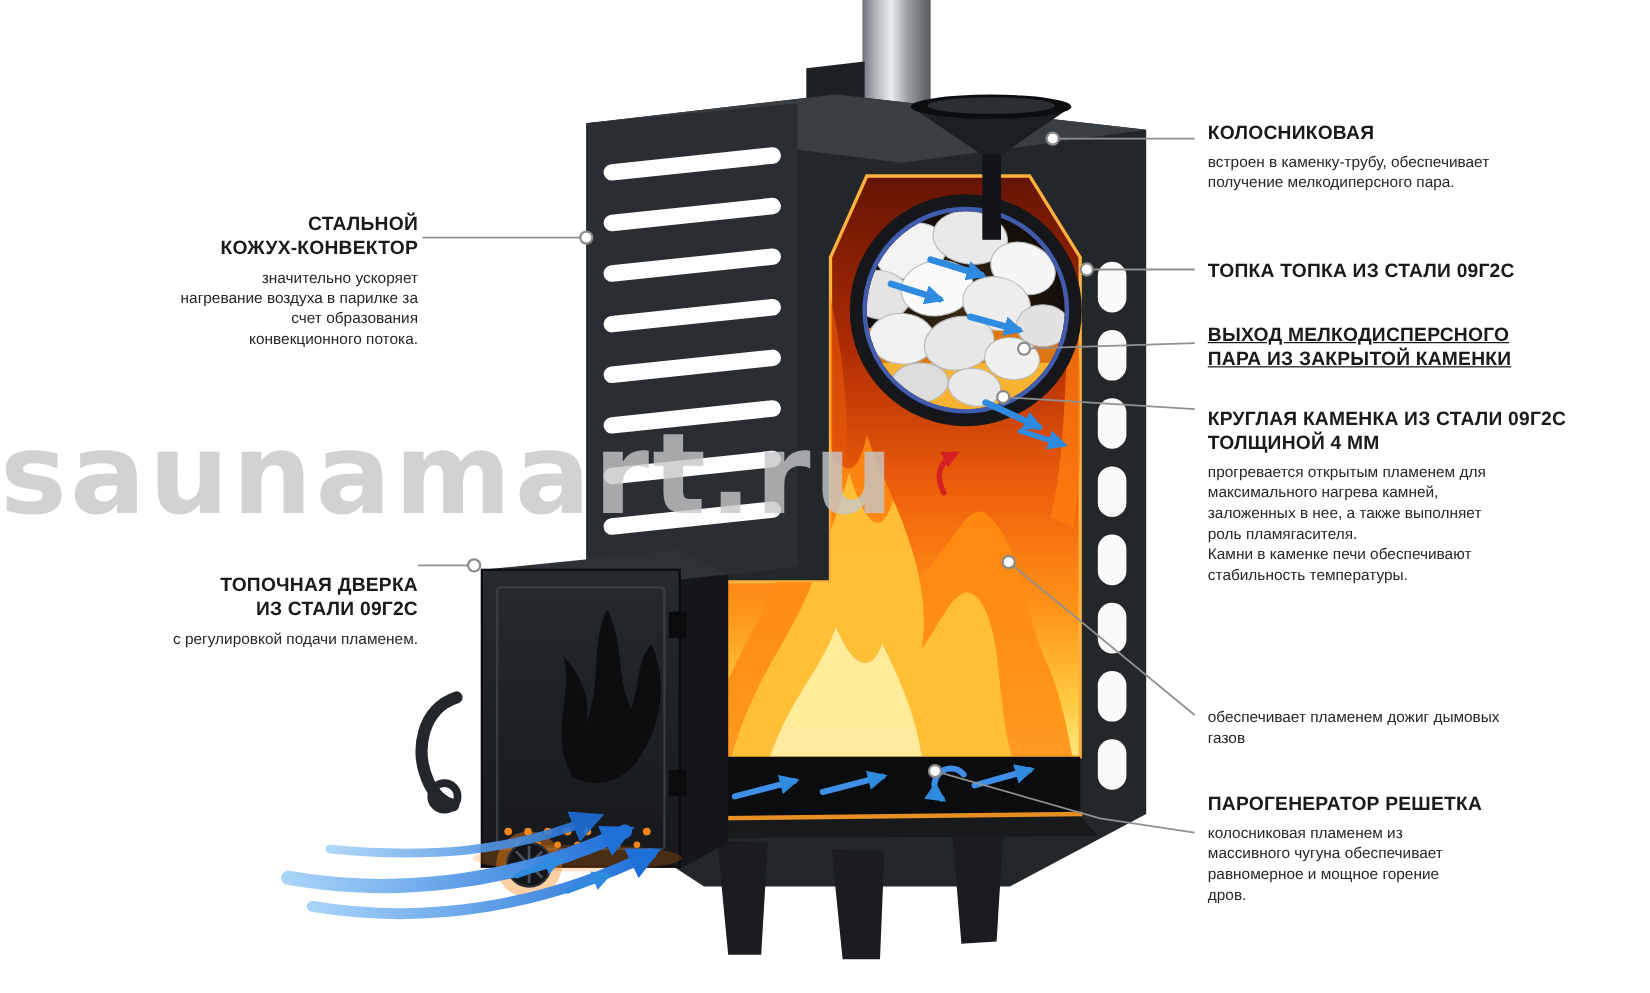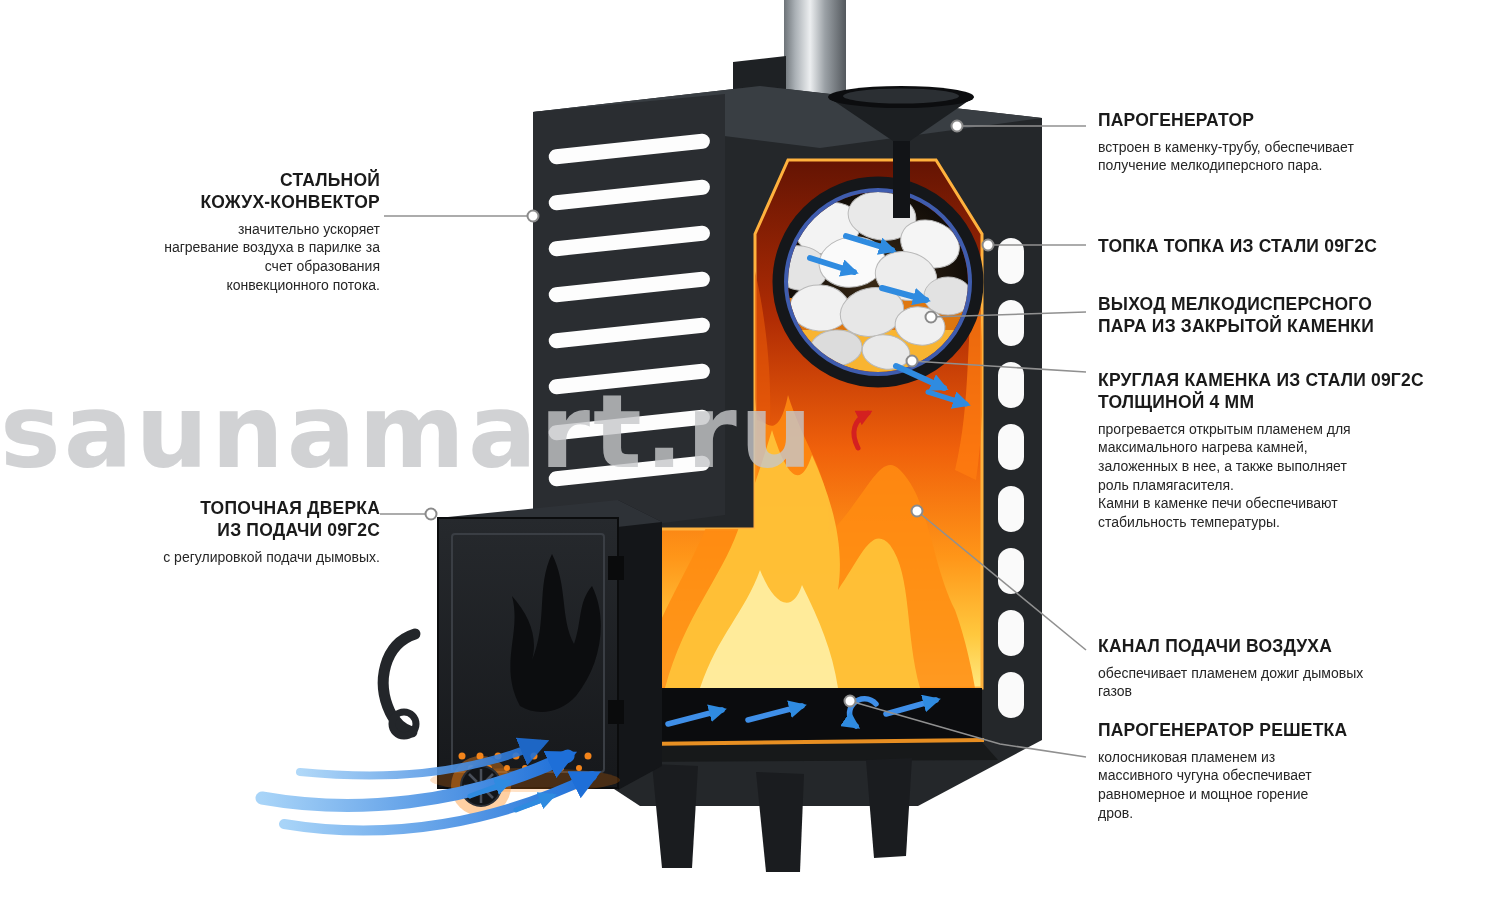--- a/index.html
+++ b/index.html
@@ -3,26 +3,26 @@
 <meta charset="utf-8">
 <style>
   html,body{margin:0;padding:0;background:#fff;}
   .stage{position:relative;width:1500px;height:903px;background:#ffffff;overflow:hidden;
          font-family:"Liberation Sans","DejaVu Sans",sans-serif;}
   .stove-svg{position:absolute;left:0;top:0;z-index:1;}
   .callout{position:absolute;z-index:3;}
   .callout-title{font-weight:700;font-size:17.5px;line-height:1.25;color:#1a1a1a;
                  white-space:pre-line;letter-spacing:.2px;}
   .callout-desc{font-size:14px;line-height:1.33;color:#262626;white-space:pre-line;margin-top:6px;}
-  .callout-left{text-align:right;}
+  .callout-left{text-align:right;margin-top:23px;}
   .lc0{left:30px;top:170px;width:350px;}
   .lc1{left:28px;top:498px;width:352px;}
   .rc0{left:1098px;top:110px;width:400px;}
   .rc1{left:1098px;top:236px;width:400px;}
-  .rc2{left:1098px;top:294px;width:400px;}
+  .rc2{left:1098px;top:294px;width:400px;text-decoration:underline;}
   .rc3{left:1098px;top:350px;width:400px;margin-top:20px;}
   .rc4{left:1098px;top:636px;width:400px;}
   .rc5{left:1098px;top:720px;width:400px;}
   .watermark{position:absolute;left:0;right:0;top:372px;z-index:5;text-align:left;
              font-family:"DejaVu Sans",sans-serif;font-size:102px;font-weight:700;
              letter-spacing:3px;color:rgba(197,199,201,0.8);pointer-events:none;}
 </style>
 </head>
 <body>
 
@@ -258,26 +258,26 @@
   <div class="callout callout-left lc0">
     <div class="callout-title">СТАЛЬНОЙ
 КОЖУХ-КОНВЕКТОР</div>
     <div class="callout-desc">значительно ускоряет
 нагревание воздуха в парилке за
 счет образования
 конвекционного потока.</div>
   </div>
   <div class="callout callout-left lc1">
     <div class="callout-title">ТОПОЧНАЯ ДВЕРКА
-ИЗ ПОДАЧИ 09Г2С</div>
-    <div class="callout-desc">с регулировкой подачи дымовых.</div>
+ИЗ СТАЛИ 09Г2С</div>
+    <div class="callout-desc">с регулировкой подачи пламенем.</div>
   </div>
 
   <div class="callout rc0">
-    <div class="callout-title">ПАРОГЕНЕРАТОР</div>
+    <div class="callout-title">КОЛОСНИКОВАЯ</div>
     <div class="callout-desc">встроен в каменку-трубу, обеспечивает
 получение мелкодиперсного пара.</div>
   </div>
   <div class="callout rc1">
     <div class="callout-title">ТОПКА ТОПКА ИЗ СТАЛИ 09Г2С</div>
   </div>
   <div class="callout rc2">
     <div class="callout-title">ВЫХОД МЕЛКОДИСПЕРСНОГО
 ПАРА ИЗ ЗАКРЫТОЙ КАМЕНКИ</div>
   </div>
@@ -285,21 +285,20 @@
     <div class="callout-title">КРУГЛАЯ КАМЕНКА ИЗ СТАЛИ 09Г2С
 ТОЛЩИНОЙ 4 ММ</div>
     <div class="callout-desc">прогревается открытым пламенем для
 максимального нагрева камней,
 заложенных в нее, а также выполняет
 роль пламягасителя.
 Камни в каменке печи обеспечивают
 стабильность температуры.</div>
   </div>
   <div class="callout rc4">
-    <div class="callout-title">КАНАЛ ПОДАЧИ ВОЗДУХА</div>
     <div class="callout-desc">обеспечивает пламенем дожиг дымовых
 газов</div>
   </div>
   <div class="callout rc5">
     <div class="callout-title">ПАРОГЕНЕРАТОР РЕШЕТКА</div>
     <div class="callout-desc">колосниковая пламенем из
 массивного чугуна обеспечивает
 равномерное и мощное горение
 дров.</div>
   </div>

